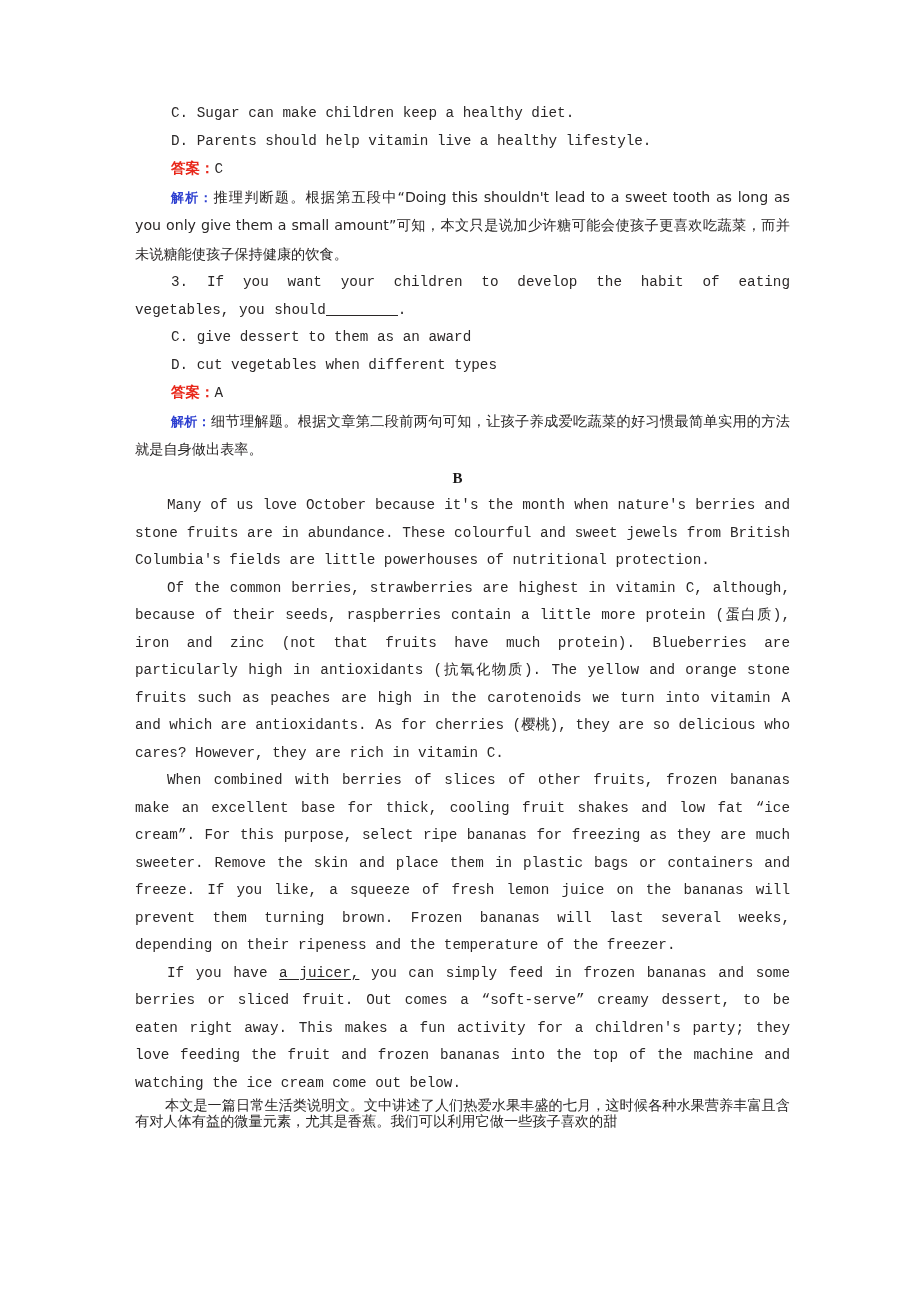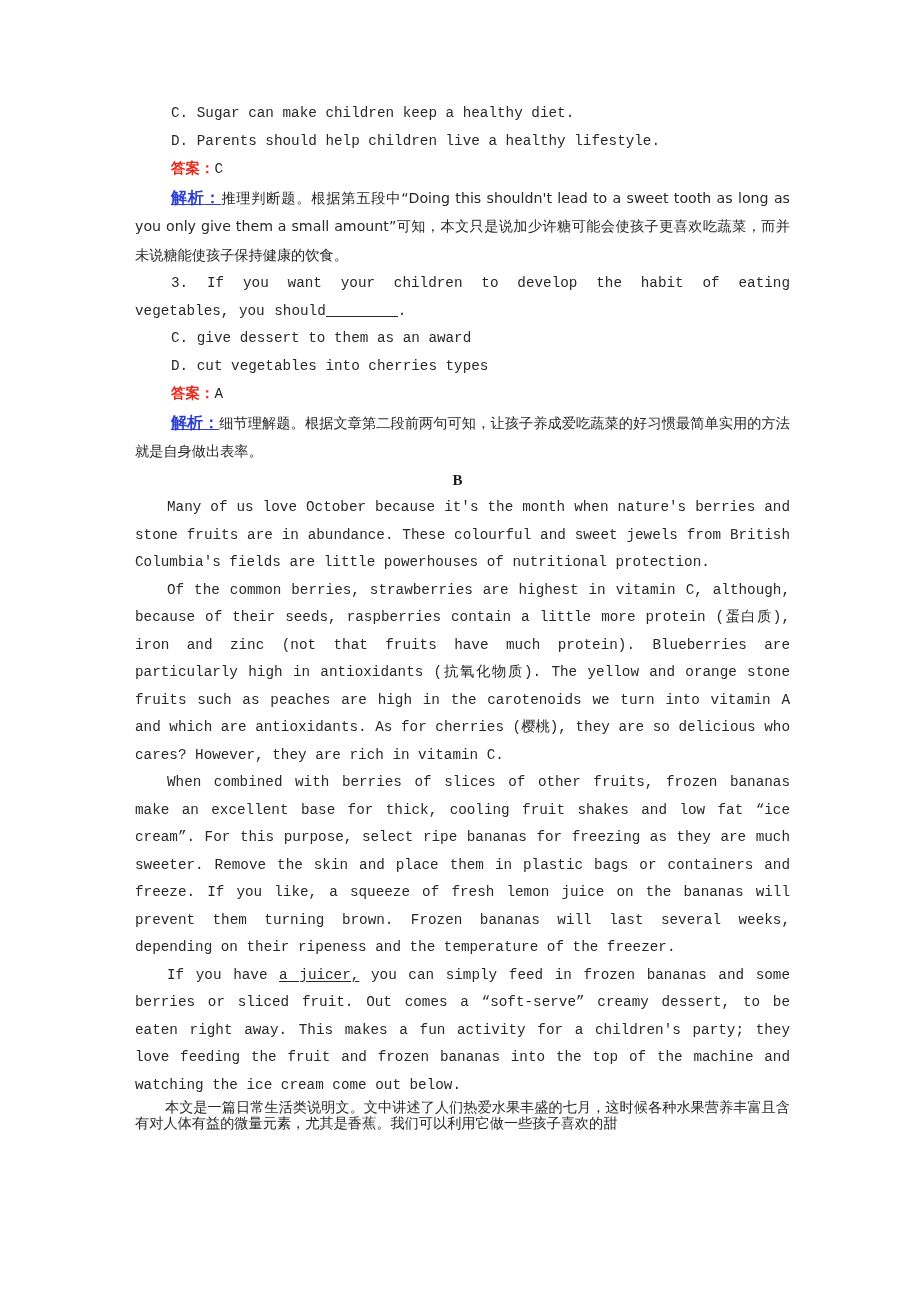--- a/index.html
+++ b/index.html
@@ -62,23 +62,22 @@
   }
   .label-answer {
     color: #e8281b;
     font-family: "DejaVu Sans", sans-serif;
     font-size: 14.5px;
     font-weight: 700;
   }
   .label-explain {
     color: #2d3fd0;
     font-family: "DejaVu Sans", sans-serif;
-    font-size: 16px;
+    font-size: 13px;
     font-weight: 700;
-    text-decoration: underline;
   }
   .cn {
     font-family: "DejaVu Sans", sans-serif;
     font-size: 14.2px;
   }
   .en-inline {
     font-family: "Liberation Mono", "DejaVu Sans Mono", monospace;
     font-size: 14.3px;
   }
 
@@ -127,36 +126,36 @@
     color: #2a2727;
   }
 </style>
 </head>
 <body>
 
 <div class="page">
   <div class="content">
 
     <div class="line opt">C. Sugar can make children keep a healthy diet.</div>
-    <div class="line opt">D. Parents should help children live a healthy lifestyle.</div>
+    <div class="line opt">D. Parents should help vitamin live a healthy lifestyle.</div>
 
     <div class="line ans-row" style="padding-left:36px;">
       <span class="label-answer">答案</span><span class="label-answer">：</span><span class="en-inline">C</span>
     </div>
 
     <div class="exp-row mono-just" style="text-indent:36px;">
       <span class="label-explain">解析</span><span class="label-explain">：</span><span class="cn">推理判断题。根据第五段中“Doing this shouldn't lead to a sweet tooth as long as you only give them a small amount”可知，本文只是说加少许糖可能会使孩子更喜欢吃蔬菜，而并未说糖能使孩子保持健康的饮食。</span>
     </div>
 
     <div class="mono-just q-stem" style="padding-left:0; text-indent:36px;font-family:Liberation Mono, monospace;">
       <span>3.</span><span> </span><span>If you want your children to develop the habit of eating vegetables, you should</span><span class="blank-underline"></span><span>.</span>
     </div>
 
     <div class="line opt">C. give dessert to them as an award</div>
-    <div class="line opt">D. cut vegetables into cherries types</div>
+    <div class="line opt">D. cut vegetables when different types</div>
 
     <div class="line ans-row" style="padding-left:36px;">
       <span class="label-answer">答案</span><span class="label-answer">：</span><span class="en-inline">A</span>
     </div>
 
     <div class="exp-row mono-just" style="text-indent:36px;">
       <span class="label-explain">解析</span><span class="label-explain">：</span><span class="cn">细节理解题。根据文章第二段前两句可知，让孩子养成爱吃蔬菜的好习惯最简单实用的方法就是自身做出表率。</span>
     </div>
 
     <div class="section-letter">B</div>

